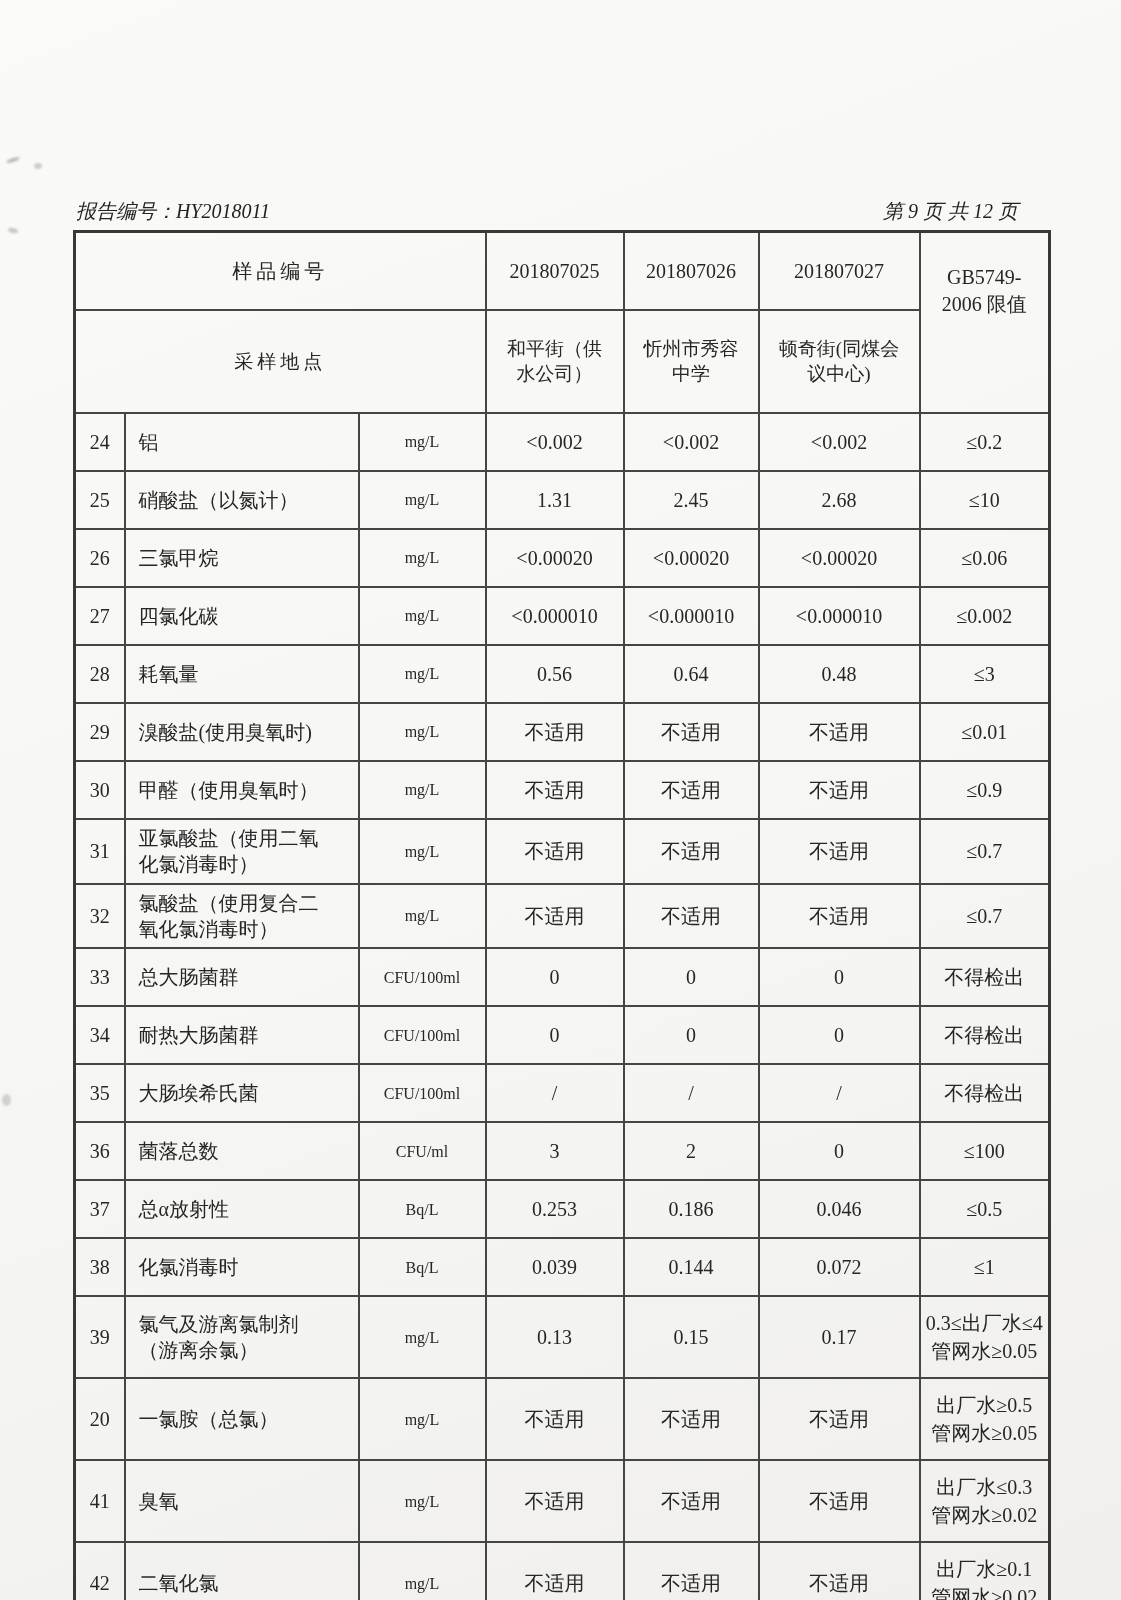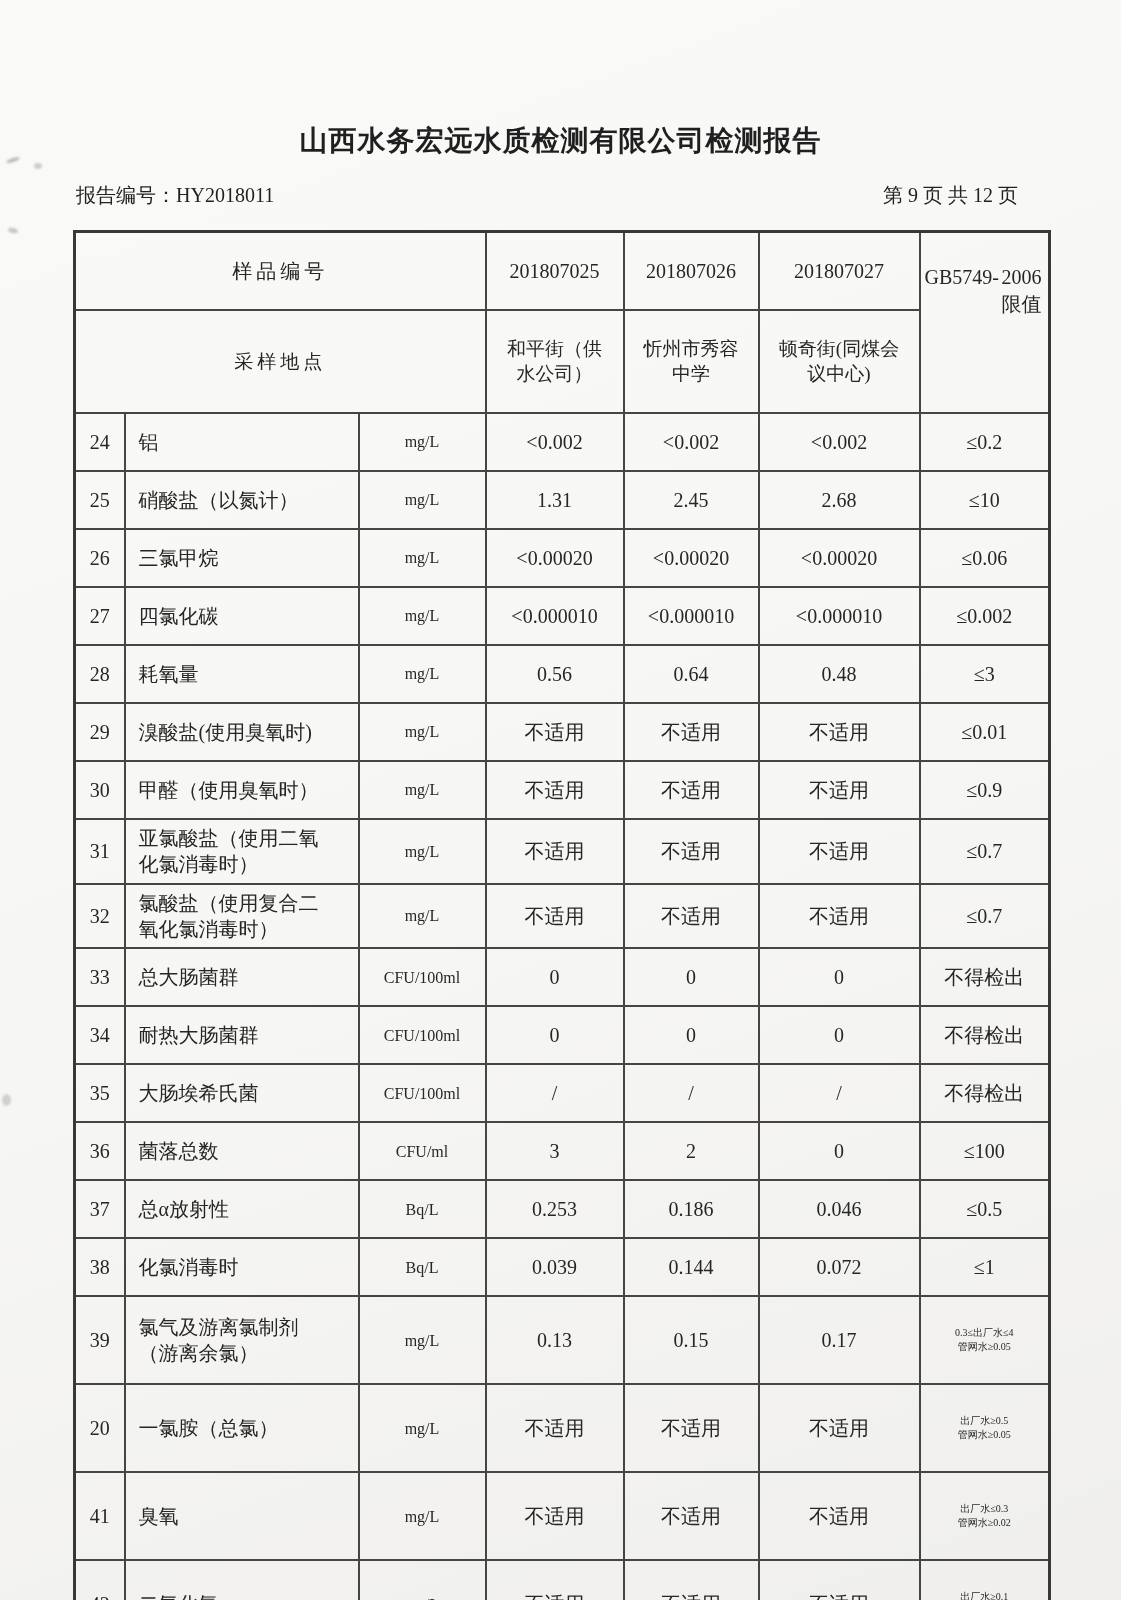--- a/index.html
+++ b/index.html
@@ -18,23 +18,23 @@
   .a2{left:34px;top:163px;width:8px;height:6px;opacity:.4;}
   .a3{left:8px;top:228px;width:10px;height:5px;transform:rotate(12deg);opacity:.45;}
   .a4{left:2px;top:1094px;width:9px;height:12px;opacity:.35;}
 
   .title{
     position:absolute;left:0;top:122px;width:100%;
     text-align:center;font-size:28px;font-weight:bold;
     letter-spacing:1px;margin:0;color:#1f1f1f;
   }
   .meta{
-    position:absolute;left:76px;top:182px;width:942px;
+    position:absolute;left:76px;top:198px;width:942px;
     display:flex;justify-content:space-between;
-    font-size:20px;color:#222;
+    font-size:20px;color:#222;font-style:italic;
   }
   table.report{
     position:absolute;left:73px;top:230px;
     width:975px;border-collapse:collapse;table-layout:fixed;
     font-size:20px;color:#262626;
     border:3px solid #383838;
   }
   table.report td{
     border:2px solid #454545;
     text-align:center;vertical-align:middle;
@@ -43,41 +43,40 @@
     white-space:pre-line;
     overflow:hidden;
   }
   thead td.h-label{font-size:20px;letter-spacing:4px;}
   thead tr.r1 td{height:44px;margin-left:48px;}
   thead tr.r2 td{height:62px;font-size:19px;}
   td.c-limit-head{
     font-size:20px;vertical-align:middle;padding:6px 2px 8px;
   }
   td.c-limit-head .lh-wrap{
-    display:flex;flex-direction:row;
+    display:flex;flex-direction:column;
     height:116px;
   }
   tbody td.f-name{text-align:left;padding-left:13px;}
   tbody td.f-unit{font-size:16px;}
-  tbody td.f-limit.two-line{font-size:10px;line-height:1.4;padding:20px 2px;}
+  tbody td.f-limit.two-line{font-size:20px;line-height:1.4;padding:12px 2px;}
   tbody tr.blank-row td{
     height:140px;vertical-align:top;text-align:left;
     padding:22px 0 0 14px;
   }
 </style>
 </head>
 <body>
 
 <div class="page">
   <div class="artifact a1"></div>
   <div class="artifact a2"></div>
   <div class="artifact a3"></div>
   <div class="artifact a4"></div>
 
-  <h1 class="title">山西水务宏远水质检测有限公司检测报告</h1>
 
   <div class="meta">
     <span>报告编号：HY2018011</span>
     <span>第 9 页 共 12 页</span>
   </div>
 
   <table class="report">
     <colgroup>
       <col style="width:50px">
         <col style="width:234px">

